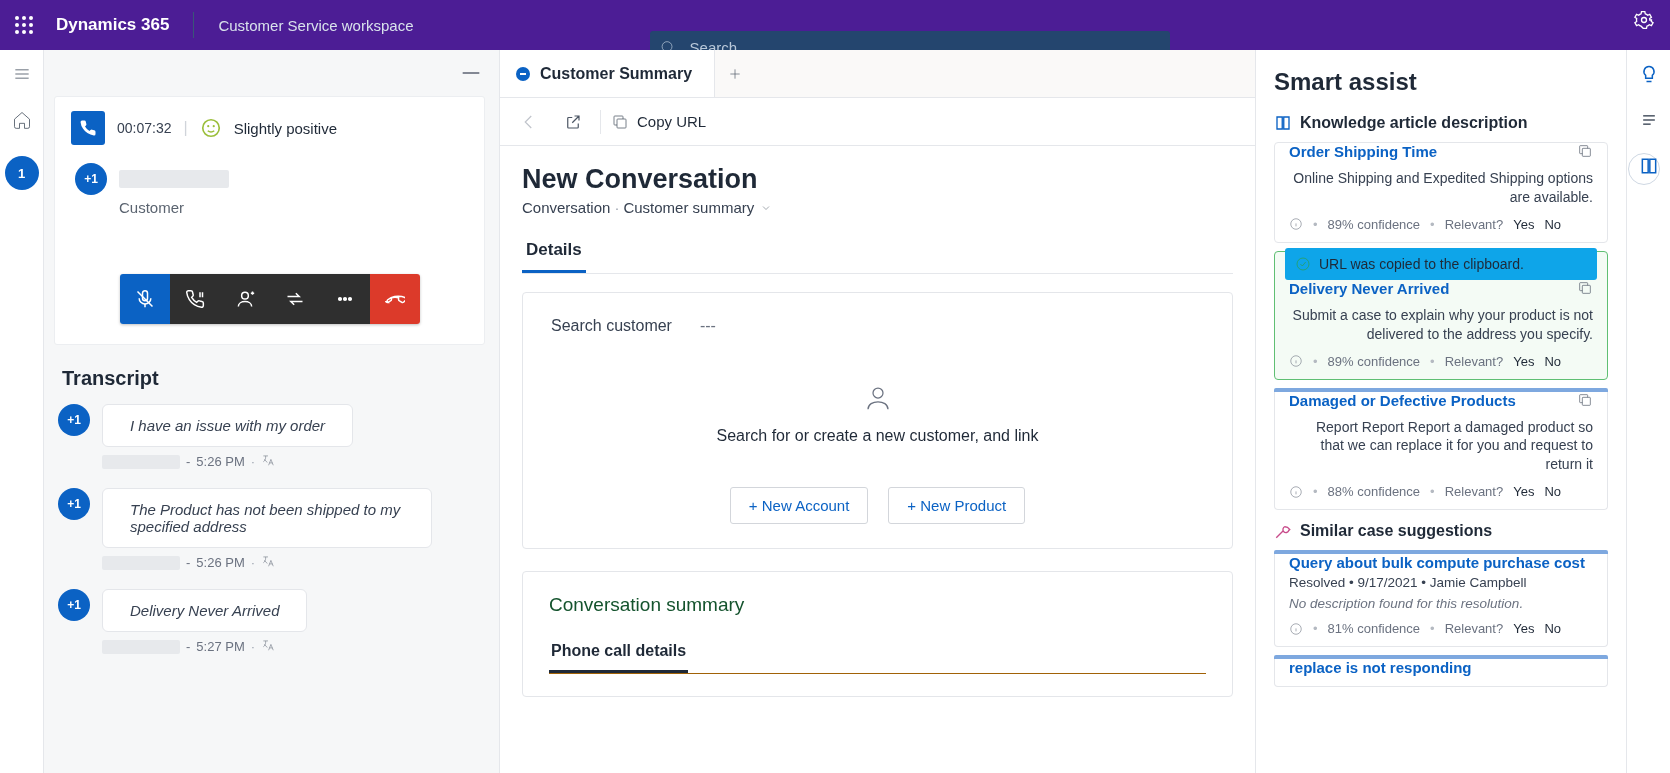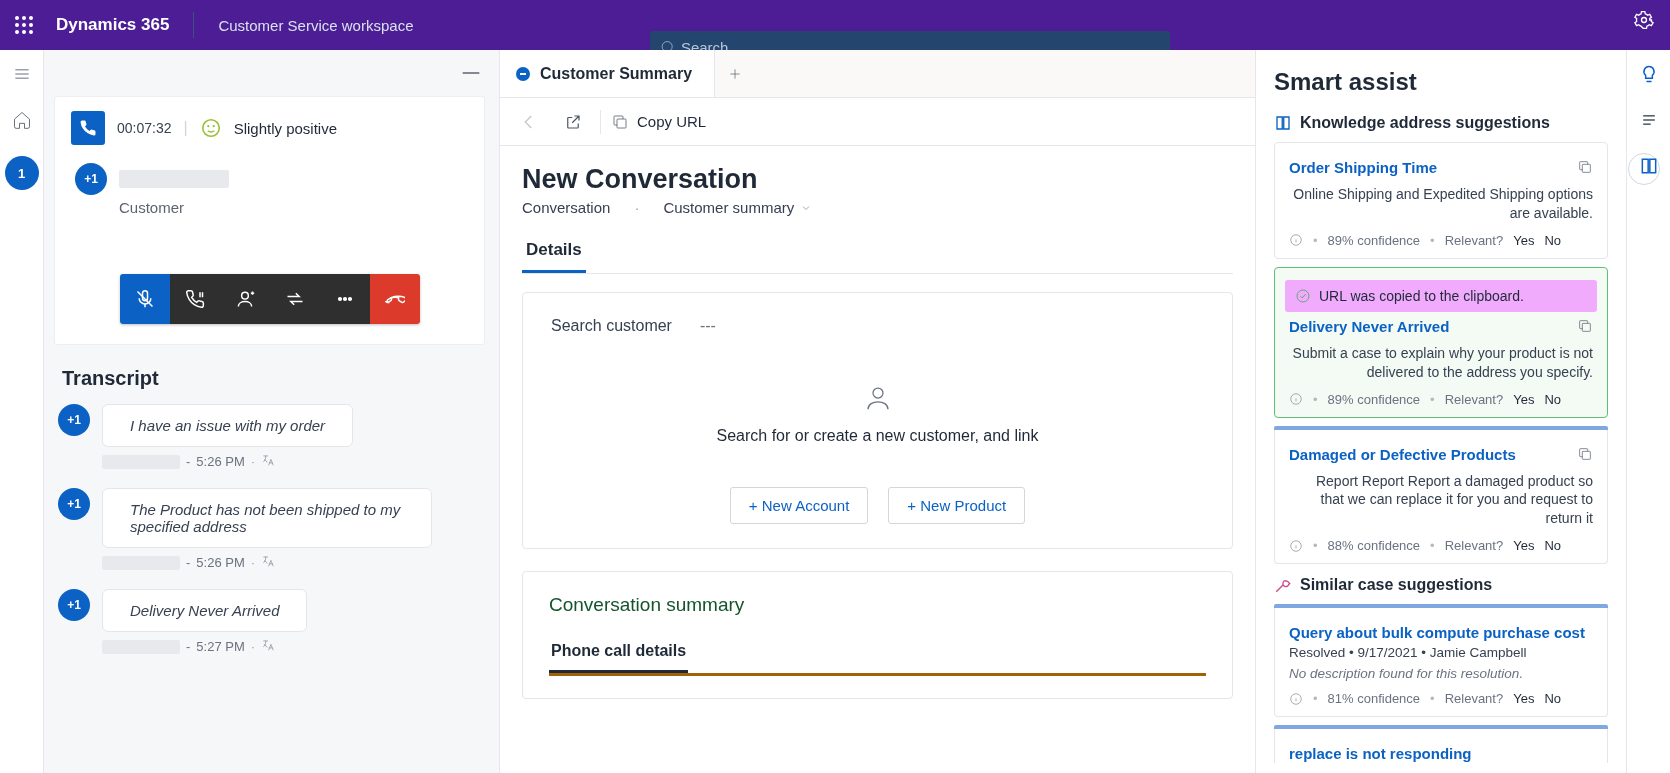--- a/index.html
+++ b/index.html
@@ -11,21 +11,21 @@
     display: flex; align-items: center; padding: 0 10px; gap: 14px;
   }
   .waffle { width: 28px; height: 28px; display:flex; align-items:center; justify-content:center; cursor:pointer; }
   .waffle svg { width:20px; height:20px; }
   .brand { font-size: 17px; font-weight:600; margin-left:4px; }
   .nav-divider { width:1px; height:26px; background:#3a5578; margin:0 10px; }
   .workspace { font-size: 15px; color:#d9e2ec; }
   .search-wrap { flex:0 0 auto; margin-left:auto; margin-right:auto; }
   .search-box {
     width:520px; height:34px; background:#24456e; border-radius:3px;
-    display:flex; align-items:center; padding:0 10px; gap:4px;margin-top:45px;
+    display:flex; align-items:center; padding:0 10px; gap:13px;margin-top:45px;
   }
   .search-box svg{ width:18px;height:18px; stroke:#b8c7d9; fill:none; }
   .search-box input{
     background:transparent; border:0; outline:0; color:#d9e2ec;
     font-size:15px; width:100%;
   }
   .search-box input::placeholder{ color:#b8c7d9; }
   .nav-icons { display:flex; align-items:center; gap:26px; margin-left:auto;flex-direction:column; }
   .nav-icon { width:22px; height:22px; display:flex; align-items:center; justify-content:center; cursor:pointer; }
   .nav-icon svg { width:20px; height:20px; stroke:#fff; fill:none; stroke-width:1.6; }
@@ -148,21 +148,21 @@
   }
   .cmd-btn{width:34px;height:34px;display:flex;align-items:center;justify-content:center;border-radius:3px;cursor:pointer;}
   .cmd-btn svg{width:18px;height:18px;stroke:#4b5563;fill:none;stroke-width:1.6;}
   .cmd-btn svg.arrow-disabled{stroke:#c0c4cb;}
   .cmd-sep{width:1px;height:24px;background:#e5e7eb;}
   .cmd-copy{display:flex;align-items:center;gap:8px;cursor:pointer;color:#1f2937;font-size:15px;}
   .cmd-copy svg{width:18px;height:18px;stroke:#4b5563;fill:none;}
 
   .scroll-center{flex:1;overflow-y:auto;padding:18px 22px 40px 22px;}
   .page-title{font-size:27px;font-weight:700;color:#1f2937;}
-  .breadcrumb{display:flex;align-items:center;gap:24px;margin-top:4px;color:#374151;font-size:15px;}
+  .breadcrumb{display:flex;align-items:center;gap:4px;margin-top:4px;color:#374151;font-size:15px;}
   .crumb-dot{color:#9ca3af;}
   .crumb-dd{display:flex;align-items:center;gap:6px;cursor:pointer;}
   .crumb-dd svg{width:12px;height:12px;stroke:#4b5563;fill:none;}
 
   .details-tab{margin-top:24px;border-bottom:1px solid #e5e7eb;}
   .details-tab span{
     display:inline-block;font-size:17px;font-weight:600;color:#1f2937;
     padding:0 4px 10px 4px;border-bottom:3px solid #0b62c4;
   }
 
@@ -177,45 +177,45 @@
   .empty-text{font-size:16px;color:#1f2937;}
   .btn-row{display:flex;gap:20px;margin-top:28px;justify-content:center;}
   .btn-outline{
     border:1px solid #d3d6db;border-radius:3px;background:#fff;
     padding:9px 18px;color:#0b62c4;font-size:15px;cursor:pointer;
     display:inline-flex;align-items:center;gap:2px;
   }
 
   .convo-sum-card{border:1px solid #e4e6ea;border-radius:4px;margin-top:22px;padding:22px 26px;}
   .convo-sum-title{font-size:19px;color:#14532d;}
-  .phone-tab{margin-top:26px;border-bottom:3px solid #a16207;}
+  .phone-tab{margin-top:26px;border-bottom:1px solid #a16207;}
   .phone-tab span{
     display:inline-block;font-size:16px;font-weight:600;color:#1f2937;
     padding:0 2px 10px 2px;border-bottom:3px solid #1f2937;
   }
 
   
   .smart-col{
     width:370px; display:flex; flex-direction:column; padding:18px 0 10px 18px;
     overflow:hidden;
   }
   .smart-col-inner{flex:1; overflow-y:auto; padding-right:18px;}
   .smart-h{font-size:24px;font-weight:700;color:#1f2937;margin-bottom:18px;}
 
   .sect-hdr{display:flex;align-items:center;gap:8px;color:#1f2937;font-size:16px;font-weight:600;margin-bottom:10px;}
   .sect-hdr svg{width:18px;height:18px;stroke:#0b62c4;fill:none;stroke-width:1.8;}
 
   .kcard{
-    border:1px solid #e4e6ea;border-radius:4px;padding:16px 14px 10px 14px;
+    border:1px solid #e4e6ea;border-radius:4px;padding:0 14px 10px 14px;
     margin-bottom:8px;background:#fff;position:relative;
   }
   .kcard.highlight{border:1px solid #5fbf73;background:#f4fbf5;}
   .kcard.highlight .copied-banner{
-    display:flex;align-items:center;gap:8px;margin:-4px -4px 6px -4px;
-    background:#f0abfc;padding:8px 10px;border-radius:3px;
+    display:flex;align-items:center;gap:8px;margin:-4px -4px 0 -4px;
+    background:#0ea5e9;padding:8px 10px;border-radius:3px;
     color:#1f2937;font-size:14px;
   }
   .kcard.highlight .copied-banner svg{width:16px;height:16px;stroke:#2f9e44;fill:none;}
   .kcard-top{display:flex;justify-content:space-between;align-items:flex-start;gap:8px;}
   .kcard-title{color:#0b62c4;font-size:15px;font-weight:600;cursor:pointer;}
   .kcard-copy{cursor:pointer;}
   .kcard-copy svg{width:16px;height:16px;stroke:#4b5563;fill:none;}
   .kcard-desc{color:#374151;font-size:14px;margin-top:6px;line-height:1.35;text-align:right;}
   .kcard-foot{display:flex;align-items:center;gap:10px;margin-top:10px;font-size:13px;color:#6b7280;}
   .kcard-foot svg{width:14px;height:14px;stroke:#6b7280;fill:none;}
@@ -536,21 +536,21 @@
   </div>
 
   <div class="smart-col">
    <div class="smart-col-inner">
     <div class="smart-h">Smart assist</div>
 
     <div class="sect-hdr">
       <svg viewBox="0 0 24 24">
             <path d="M4 4h7v16H4zM13 4h7v16h-7z"></path>
           </svg>
-      <span>Knowledge address suggestions</span>
+      <span>Knowledge article description</span>
     </div>
 
     <div class="kcard">
       <div class="kcard-top">
         <span class="kcard-title">Order Shipping Time</span>
         <span class="kcard-copy"><svg viewBox="0 0 24 24">
                 <rect x="8" y="8" width="12" height="12" rx="1"></rect>
                 <path d="M16 8V5a1 1 0 00-1-1H5a1 1 0 00-1 1v10a1 1 0 001 1h3"></path>
               </svg></span>
       </div>

